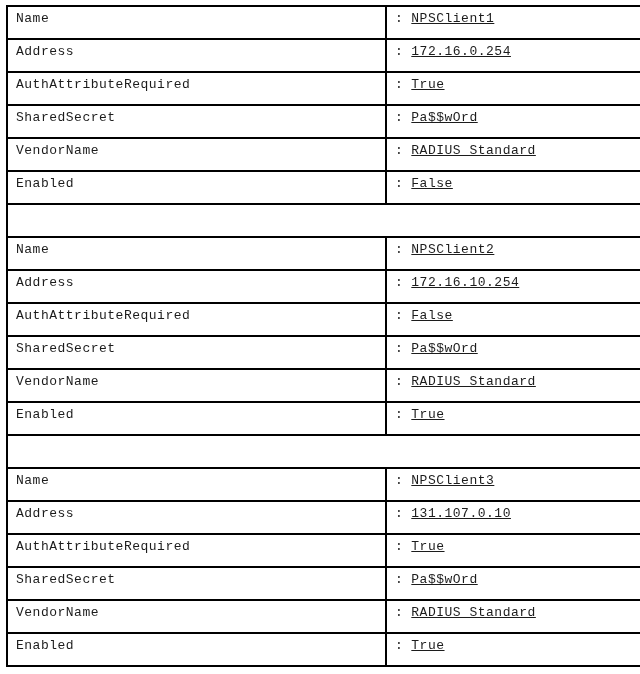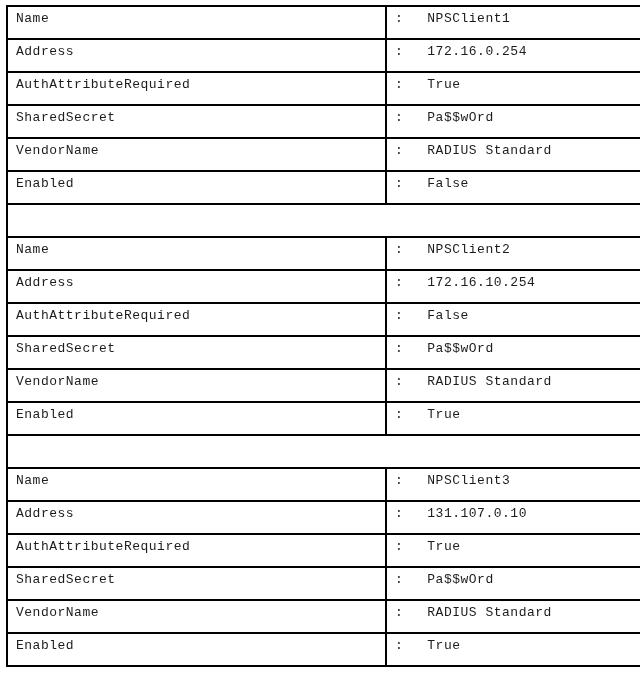--- a/index.html
+++ b/index.html
@@ -31,21 +31,21 @@
     font-size: 13px;
     line-height: 16px;
     color: #1c1c1c;
     letter-spacing: 0.5px;
     white-space: nowrap;
     overflow: hidden;
   }
   td.label-cell { width: 379px; }
   td.value-cell { width: 310px; }
   td.value-cell .colon { display: inline-block; }
-  td.value-cell .val { display: inline-block; margin-left: 24px; }
+  td.value-cell .val { display: inline-block; margin-left: 8px; text-decoration: underline; }
   tr.sep td {
     border: 2px solid #000000;
     height: 33px;
   }
 </style>
 </head>
 <body>
 
 <div class="table-wrap">
   <table class="props">

